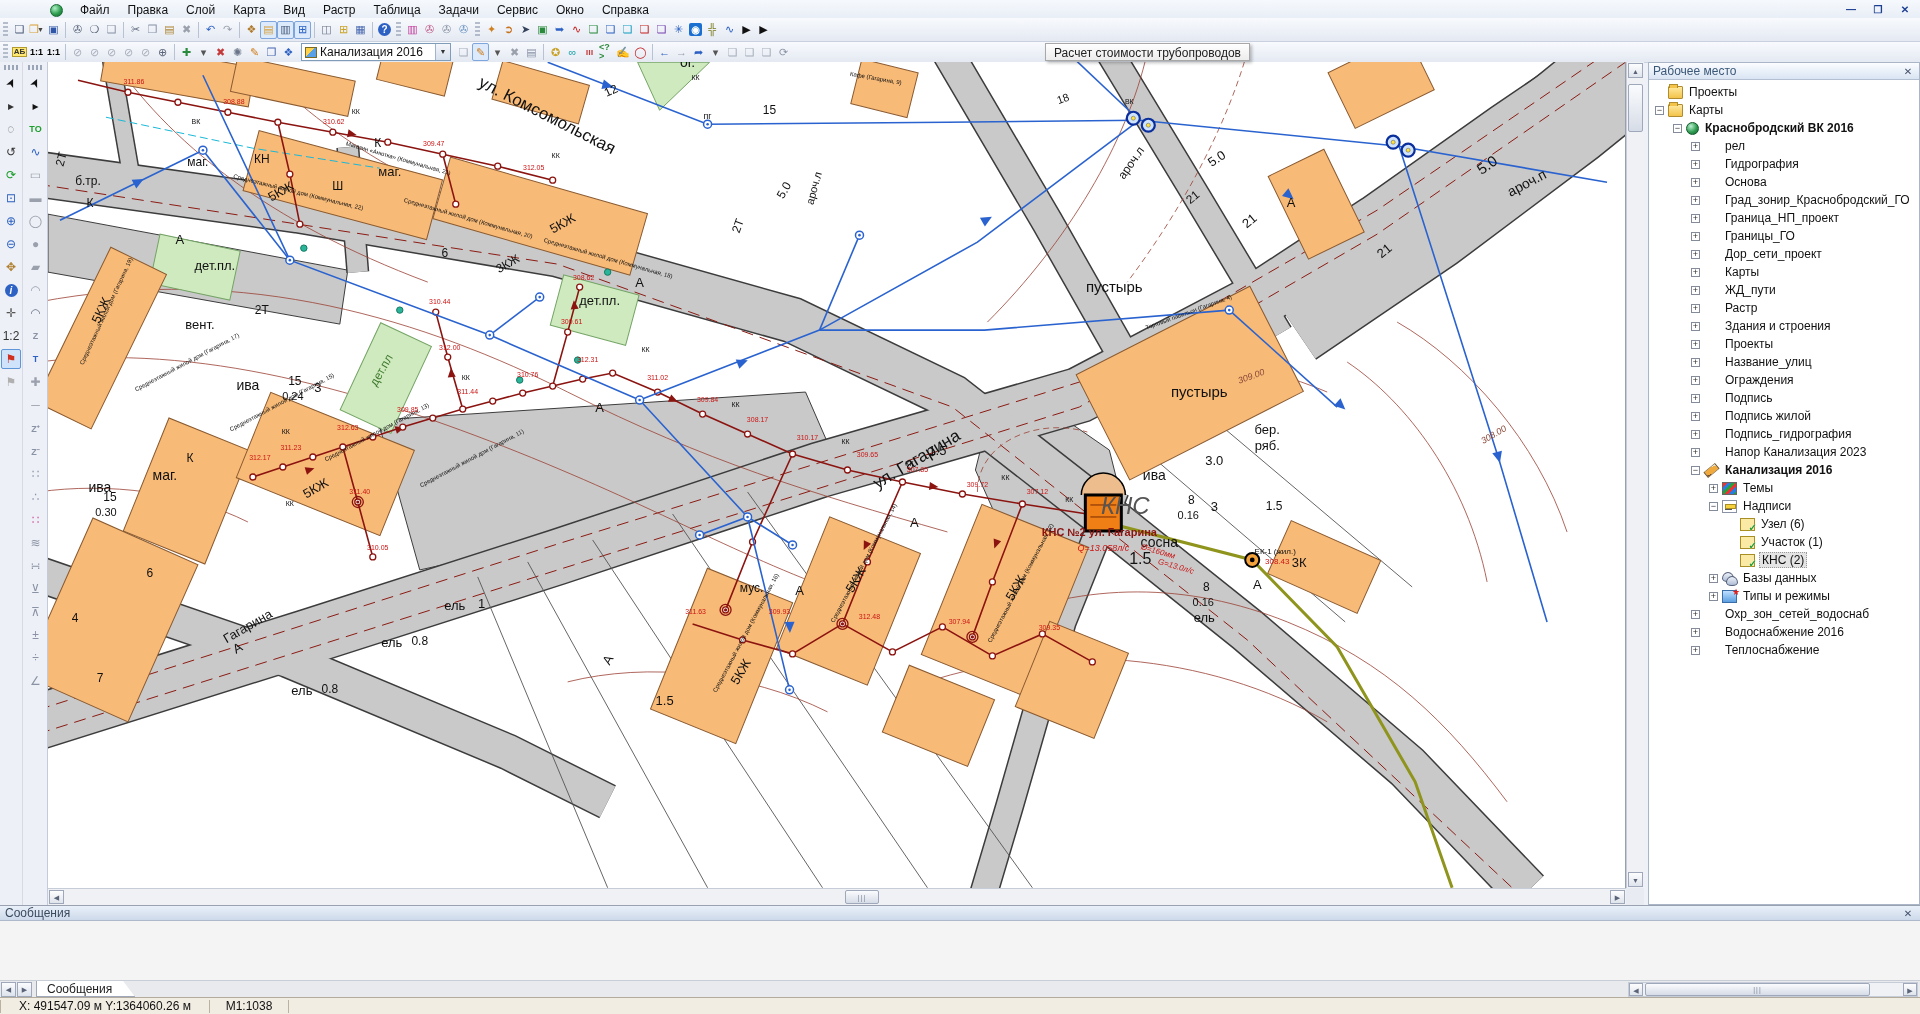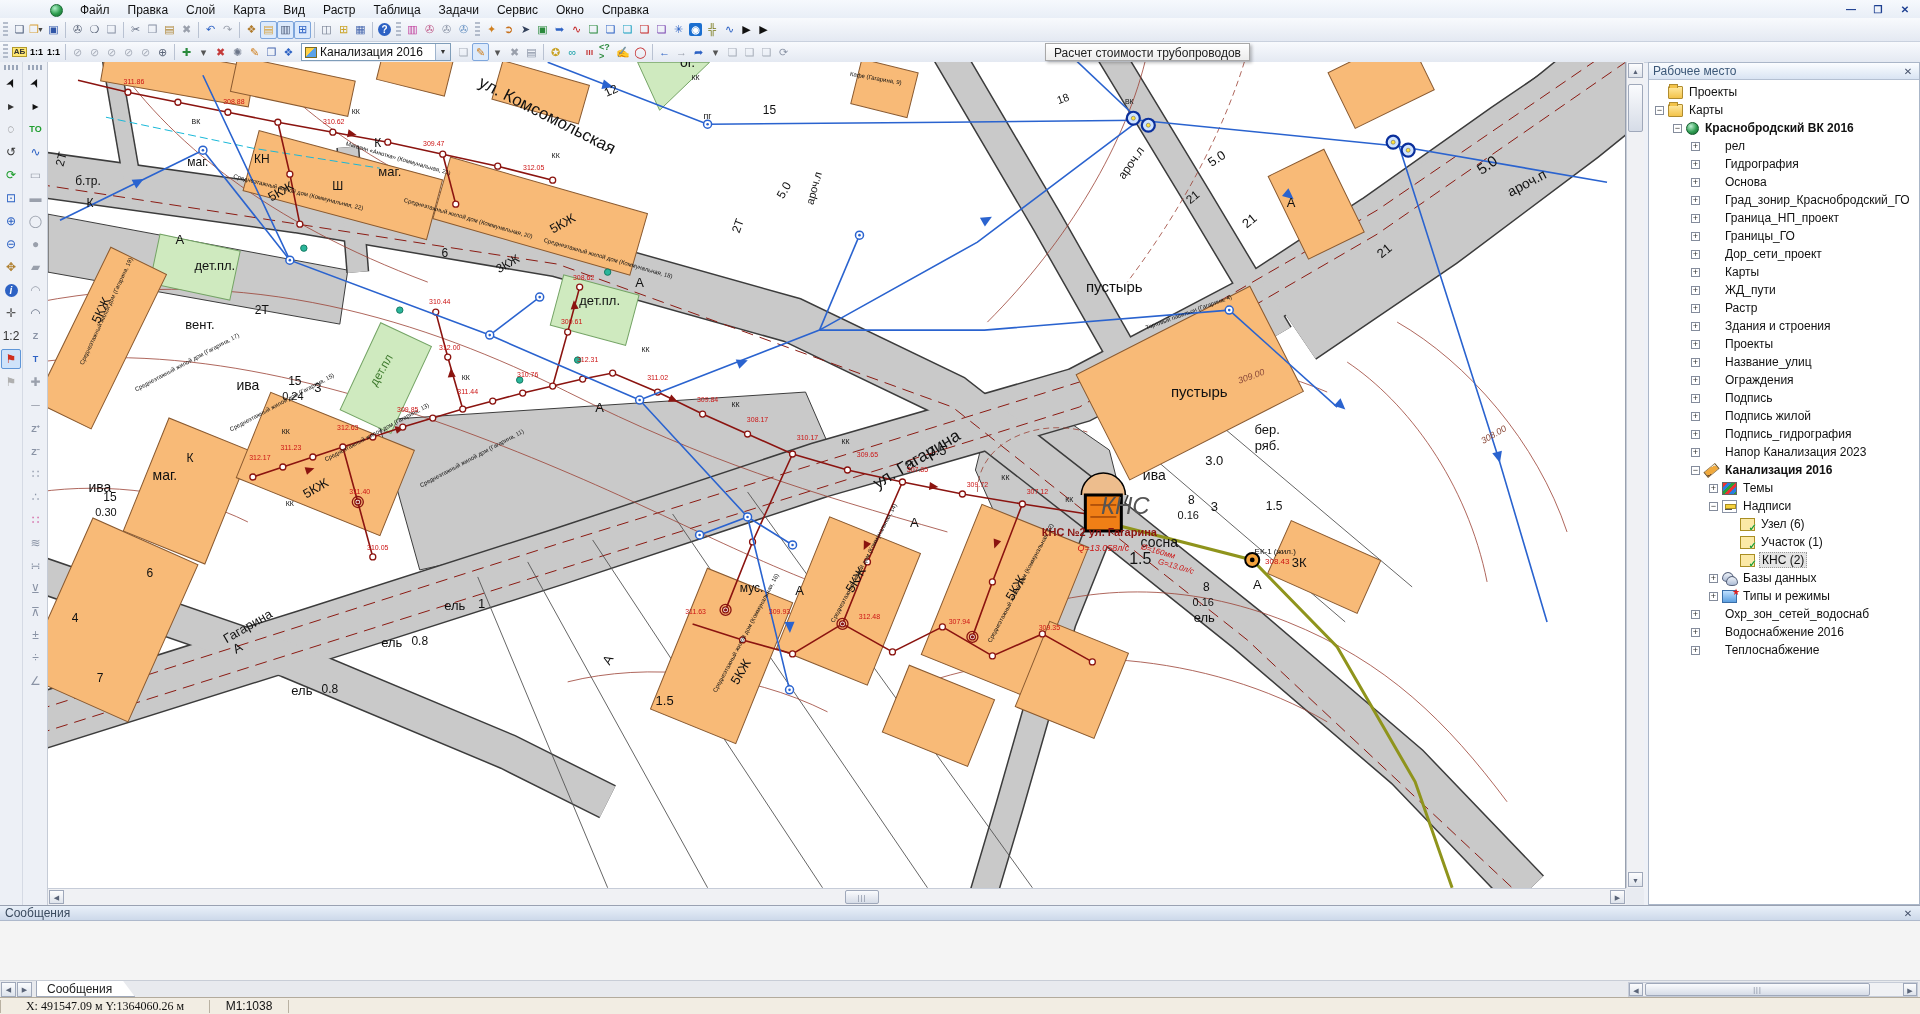--- a/index.html
+++ b/index.html
@@ -140,21 +140,21 @@
     clip-path:polygon(0 0, calc(100% - 12px) 0, 100% 100%, 0 100%); }
   #msg-hsb { position:absolute; right:2px; top:1px; width:290px; height:15px; background:#f0f1f4;
     border:1px solid #c6ccd8; }
 
   
   #statusbar { position:absolute; left:0; top:997px; width:1920px; height:17px;
     background:#f2ede3; border-top:1px solid #b3ab9c; display:flex; align-items:center;
     font-size:12px; color:#111; }
   .st-sep { width:1px; height:13px; background:#b9b1a2; }
   #st-ready { padding:0 8px; width:1492px; }
-  #st-coords { width:208px; text-align:center;font-family:Liberation Serif, serif; }
+  #st-coords { width:208px; text-align:center; }
   #st-scale { width:78px; text-align:center; }
 
   svg text { font-family:"Liberation Sans", sans-serif; }
 </style>
 </head>
 <body>
 
 <div id="app">
 
   <div id="menubar">

